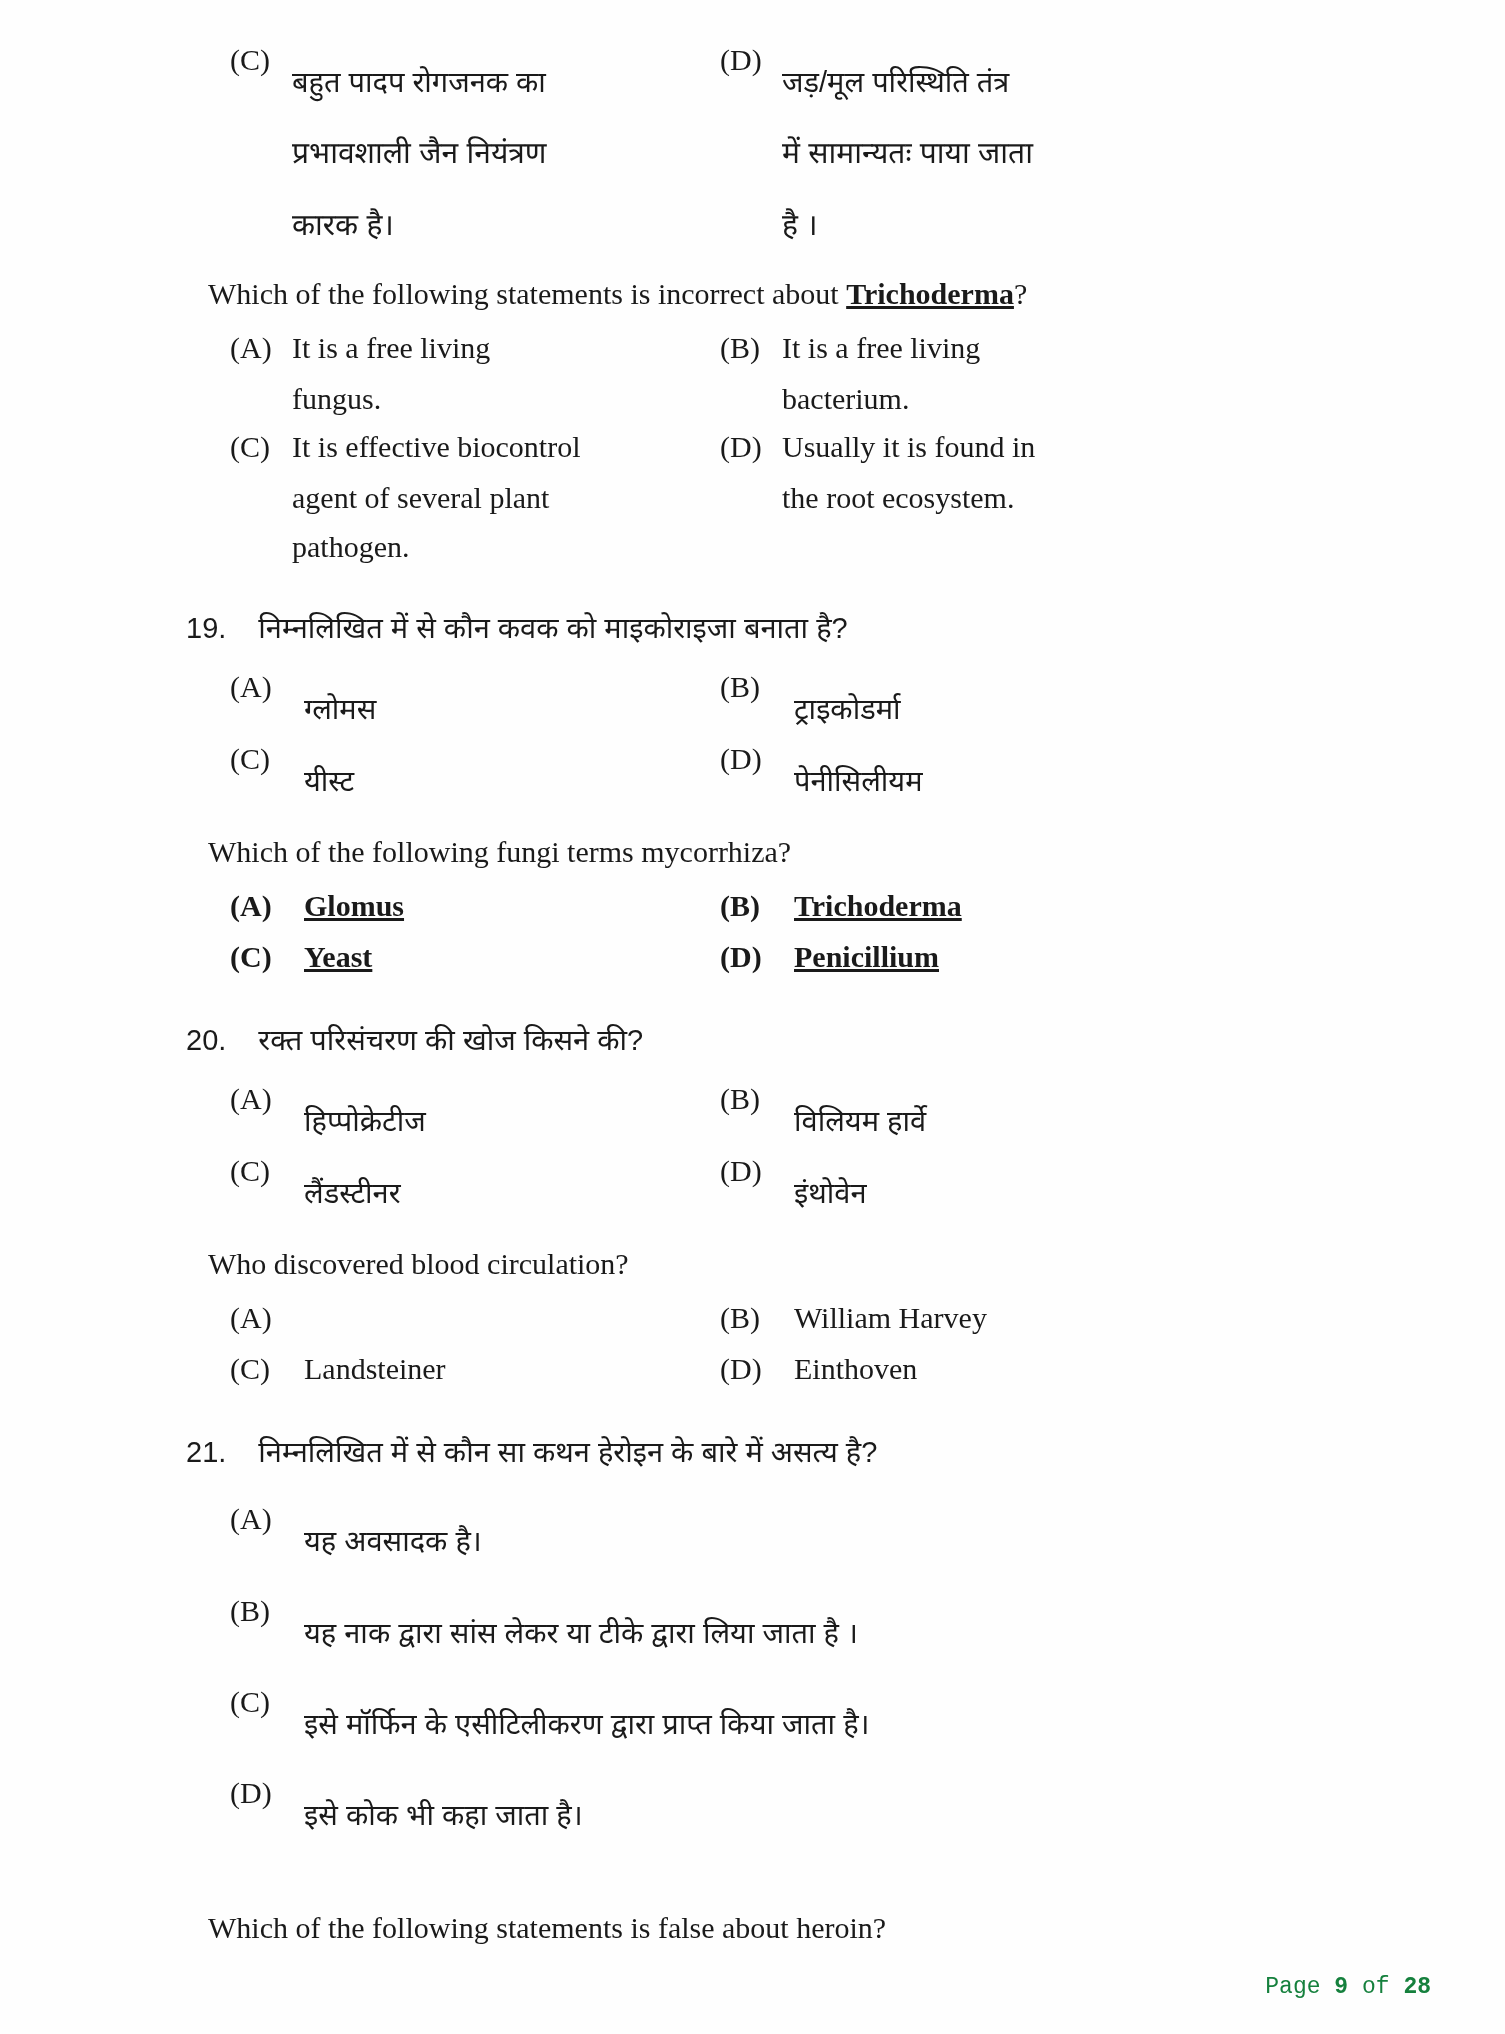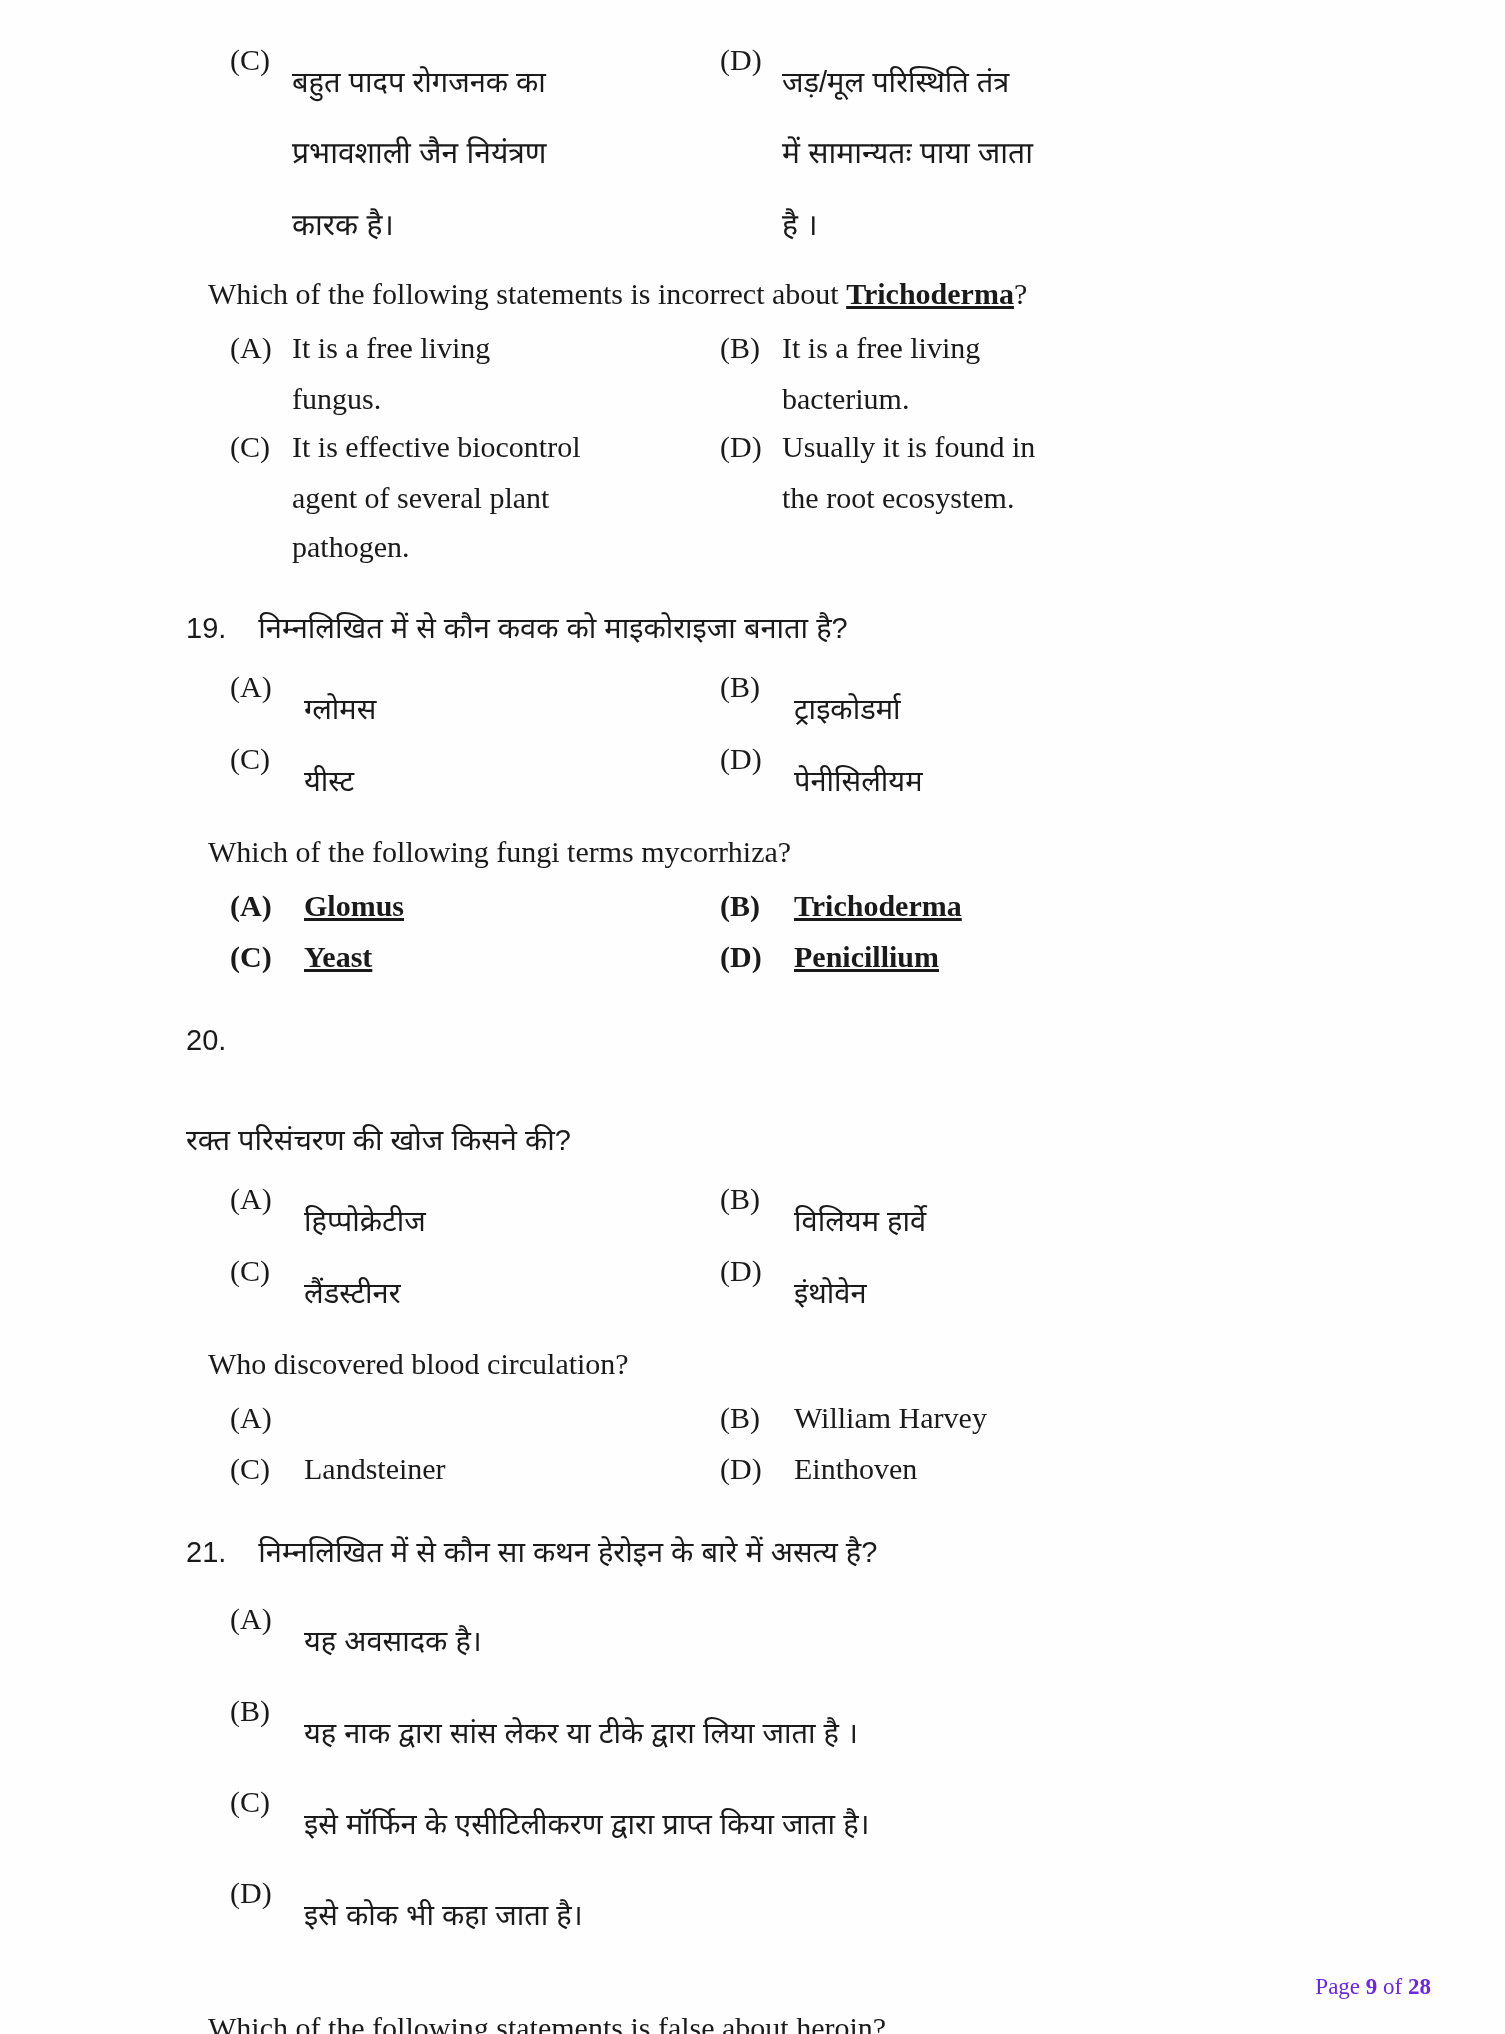--- a/index.html
+++ b/index.html
@@ -102,22 +102,22 @@
 
   .spacer-sm { height: 12px; }
   .spacer-md { height: 20px; }
   .spacer-lg { height: 34px; }
 
   .footer {
     position: absolute;
     right: 74px;
     bottom: 34px;
     font-size: 23px;
-    font-family: Liberation Serif, serif;
-    color: #6d28d9;
+    font-family: Liberation Mono, monospace;
+    color: #15803d;
   }
   .footer b { font-weight: bold; }
 </style>
 </head>
 <body>
 
 <div class="page">
   <div class="content">
 
     <div class="opt-grid">
@@ -223,21 +223,21 @@
         <span class="opt-body bold-ul">Yeast</span>
       </div>
       <div class="opt">
         <span class="opt-label wide bold-ul-label">(D)</span>
         <span class="opt-body bold-ul">Penicillium</span>
       </div>
     </div>
 
     <div class="spacer-sm"></div>
 
-    <div class="q-line" style="margin-left:-4px;flex-direction:column;">
+    <div class="q-line" style="margin-left:-4px;">
       <span class="q-num hi">20.</span>
       <span class="q-text hi">रक्त परिसंचरण की खोज किसने की?</span>
     </div>
 
     <div class="spacer-sm"></div>
 
     <div class="opt-grid">
       <div class="opt">
         <span class="opt-label wide">(A)</span>
         <span class="opt-body hi">हिप्पोक्रेटीज</span>

